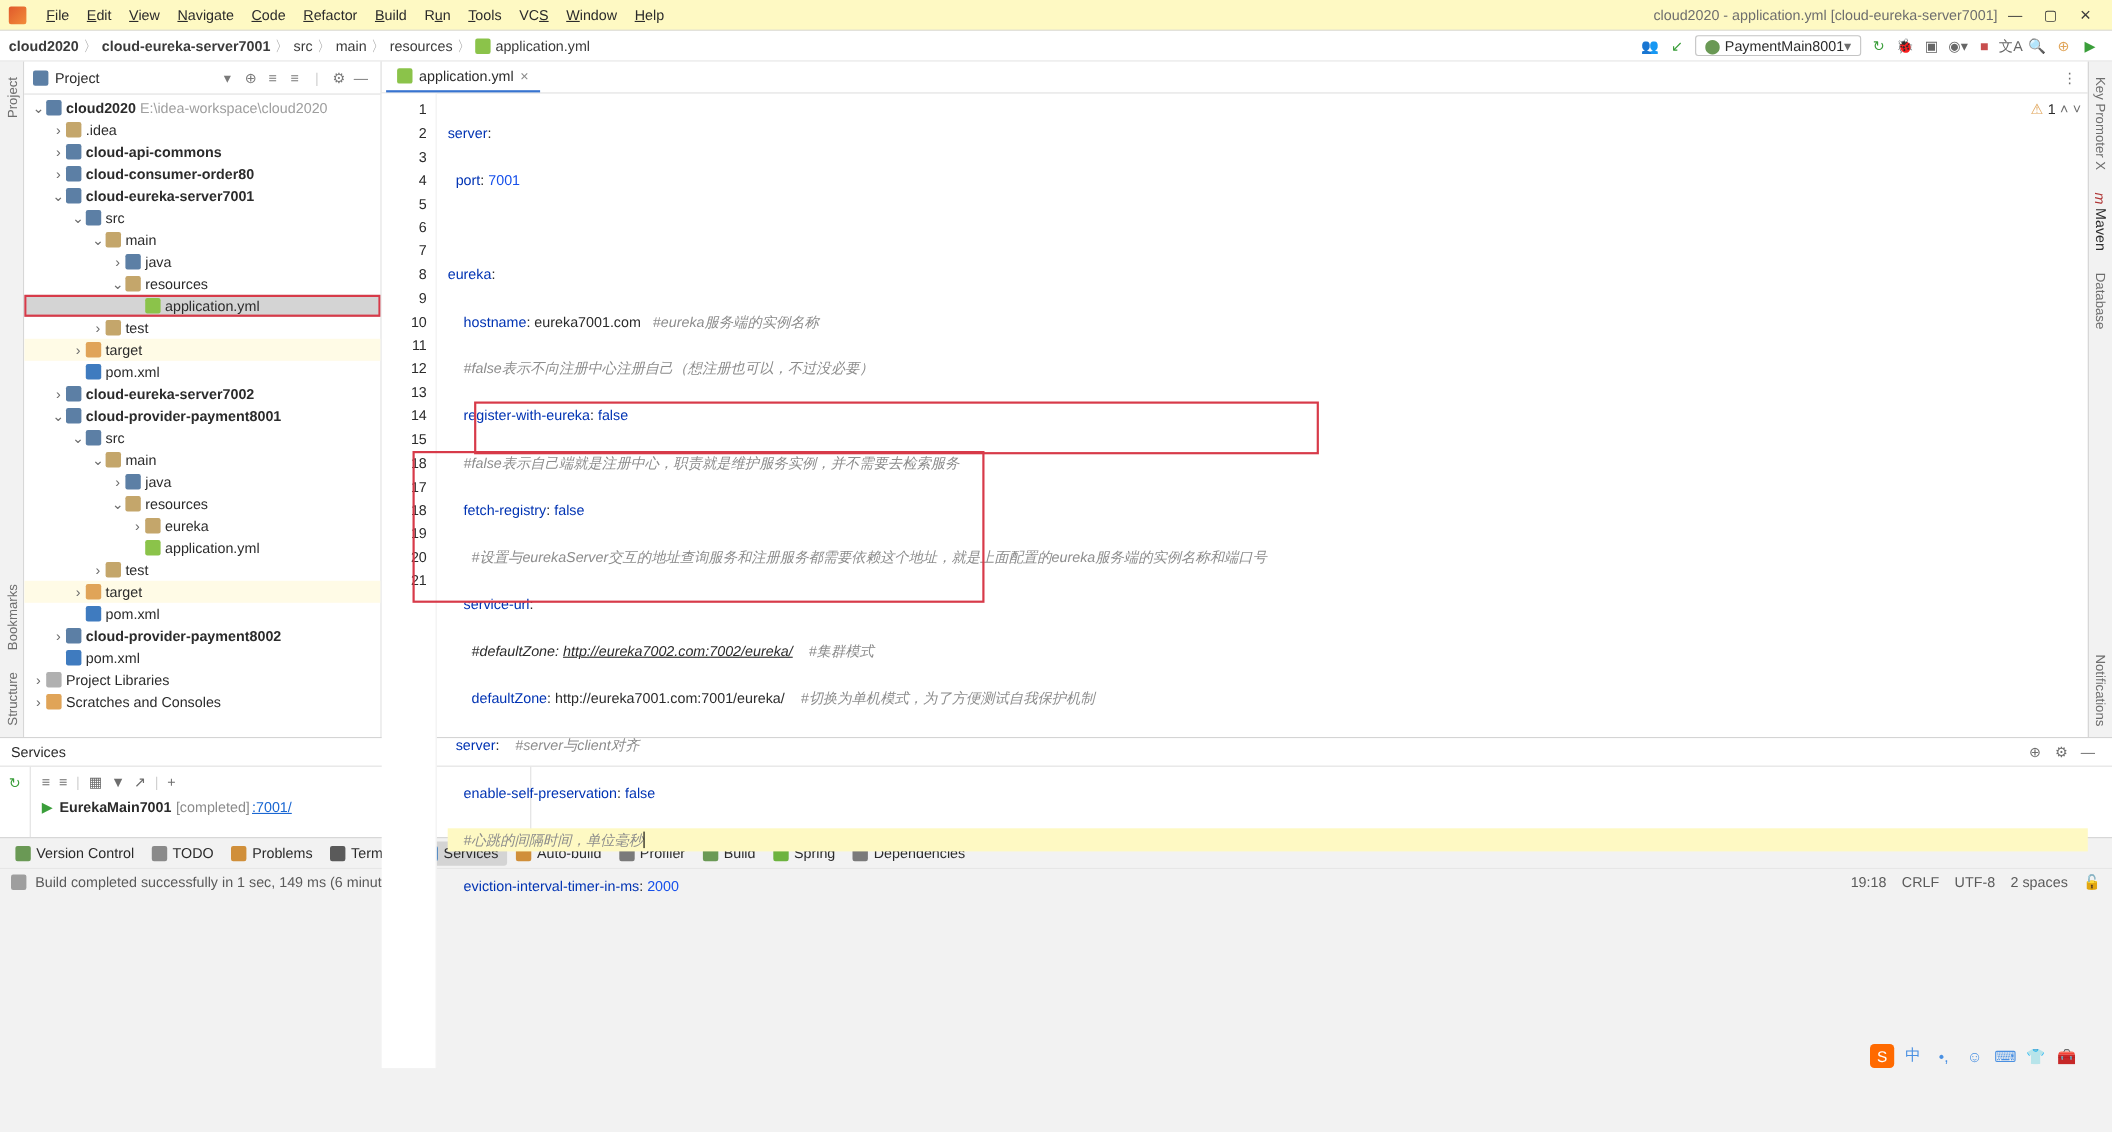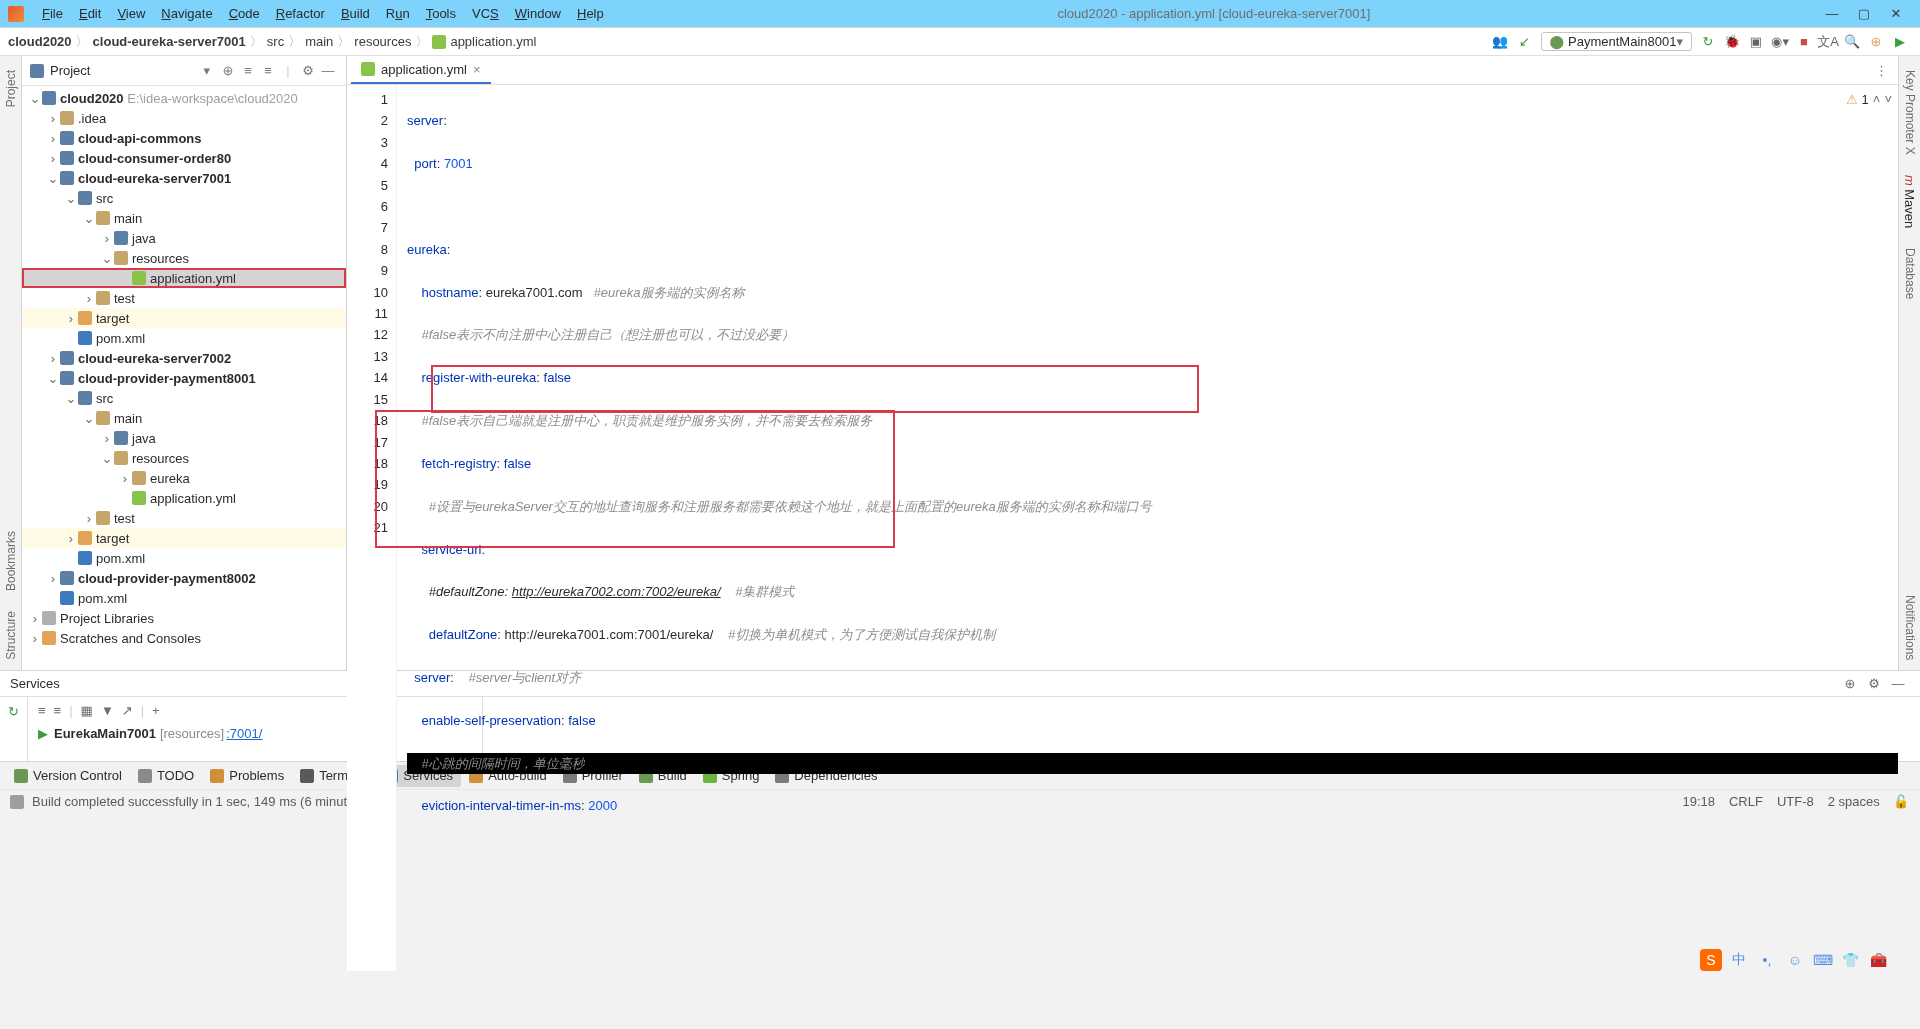--- a/index.html
+++ b/index.html
@@ -1,21 +1,21 @@
 <!DOCTYPE html>
 <html><head>
 <meta charset="utf-8">
 <style>
 *{box-sizing:border-box;margin:0;padding:0;font-family:"Segoe UI",Arial,sans-serif;font-size:13px;color:#2b2b2b}
 body{width:1920px;height:1029px;background:#f2f2f2;overflow:hidden;position:relative}
-.menubar{height:28px;background:#7dd3fc;display:flex;align-items:center;padding:0 8px;border-bottom:1px solid #d4d4d4}
+.menubar{height:28px;background:#fef9c3;display:flex;align-items:center;padding:0 8px;border-bottom:1px solid #d4d4d4}
 .menubar .logo{width:16px;height:16px;background:linear-gradient(135deg,#e05a2b,#f28c3a);border-radius:2px;margin-right:10px}
 .menubar .mi{padding:0 8px;cursor:pointer}
 .menubar .mi u{text-decoration:underline}
-.menubar .title{flex:1;text-align:center;color:#6e6e6e}
+.menubar .title{flex:1;text-align:right;color:#6e6e6e}
 .menubar .winbtn{width:32px;text-align:center;color:#3b3b3b;cursor:pointer}
 .crumbbar{height:28px;background:#fff;border-bottom:1px solid #e0e0e0;display:flex;align-items:center;padding:0 8px}
 .crumbbar .crumb{color:#3b3b3b;cursor:pointer}
 .crumbbar .sep{color:#a0a0a0;margin:0 4px}
 .crumbbar .ficon{width:14px;height:14px;display:inline-block;background:#8bc34a;border-radius:2px;margin-right:4px;vertical-align:middle}
 .crumbbar .spacer{flex:1}
 .crumbbar .tbtn{width:22px;height:22px;display:flex;align-items:center;justify-content:center;color:#666;cursor:pointer;margin:0 1px}
 .crumbbar .runsel{border:1px solid #c4c4c4;border-radius:3px;padding:1px 8px;margin:0 4px;min-width:140px;display:flex;align-items:center;background:#fff}
 .crumbbar .carrow{color:#6a9955;margin-right:4px}
 .crumbbar .dd{margin-left:auto;color:#6e6e6e}
@@ -350,21 +350,21 @@
 <div>    <span class="c">#false表示不向注册中心注册自己（想注册也可以，不过没必要）</span></div>
 <div>    <span class="k">register-with-eureka</span>: <span class="k">false</span></div>
 <div>    <span class="c">#false表示自己端就是注册中心，职责就是维护服务实例，并不需要去检索服务</span></div>
 <div>    <span class="k">fetch-registry</span>: <span class="k">false</span></div>
 <div>      <span class="c">#设置与eurekaServer交互的地址查询服务和注册服务都需要依赖这个地址，就是上面配置的eureka服务端的实例名称和端口号</span></div>
 <div>    <span class="k">service-url</span>:</div>
 <div>      <span class="c"><span>#defaultZone: </span><span class="link">http://eureka7002.com:7002/eureka/</span></span>    <span class="c">#集群模式</span></div>
 <div>      <span class="k">defaultZone</span>: <span>http://eureka7001.com:7001/eureka/</span>    <span class="c">#切换为单机模式，为了方便测试自我保护机制</span></div>
 <div>  <span class="k">server</span>:    <span class="c">#server与client对齐</span></div>
 <div>    <span class="k">enable-self-preservation</span>: <span class="k">false</span></div>
-<div style="background:#000000">    <span class="c">#心跳的间隔时间，单位毫秒</span><span class="cursor"></span></div>
+<div style="background:#fef9c3">    <span class="c">#心跳的间隔时间，单位毫秒</span><span class="cursor"></span></div>
 <div>    <span class="k">eviction-interval-timer-in-ms</span>: <span class="n">2000</span></div>
 <div> </div>
         <div class="redbox1" style="left:34px;top:280px;width:768px;height:48px"></div>
         <div class="redbox1" style="left:-22px;top:325px;width:520px;height:138px"></div>
         <div class="inspect">
           <span class="warn">⚠</span>
           <span>1</span>
           <span class="nav">˄</span>
           <span class="nav">˅</span>
         </div>
@@ -400,21 +400,21 @@
         <span style="color:#d0d0d0">|</span>
         <span>▦</span>
         <span>▼</span>
         <span>↗</span>
         <span style="color:#d0d0d0">|</span>
         <span>+</span>
       </div>
       <div class="strow">
         <span class="play">▶</span>
         <span class="rname">EurekaMain7001</span>
-        <span class="rdev">[resources]</span>
+        <span class="rdev">[completed]</span>
         <span class="rport">:7001/</span>
       </div>
     </div>
   </div>
 </div>
 
 <div class="bottombar">
   <div class="bbtn">
       <span class="bicon" style="background:#6a9955"></span>
       <span>Version Control</span>

